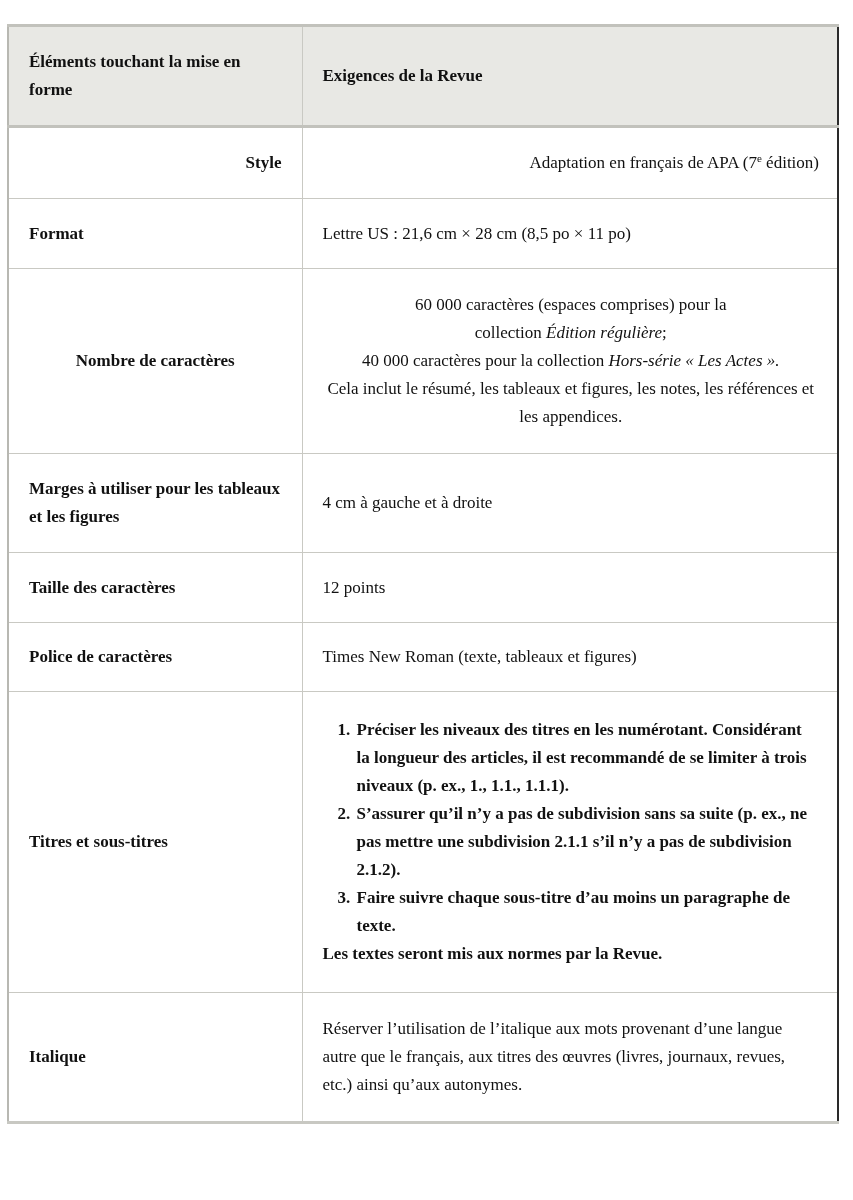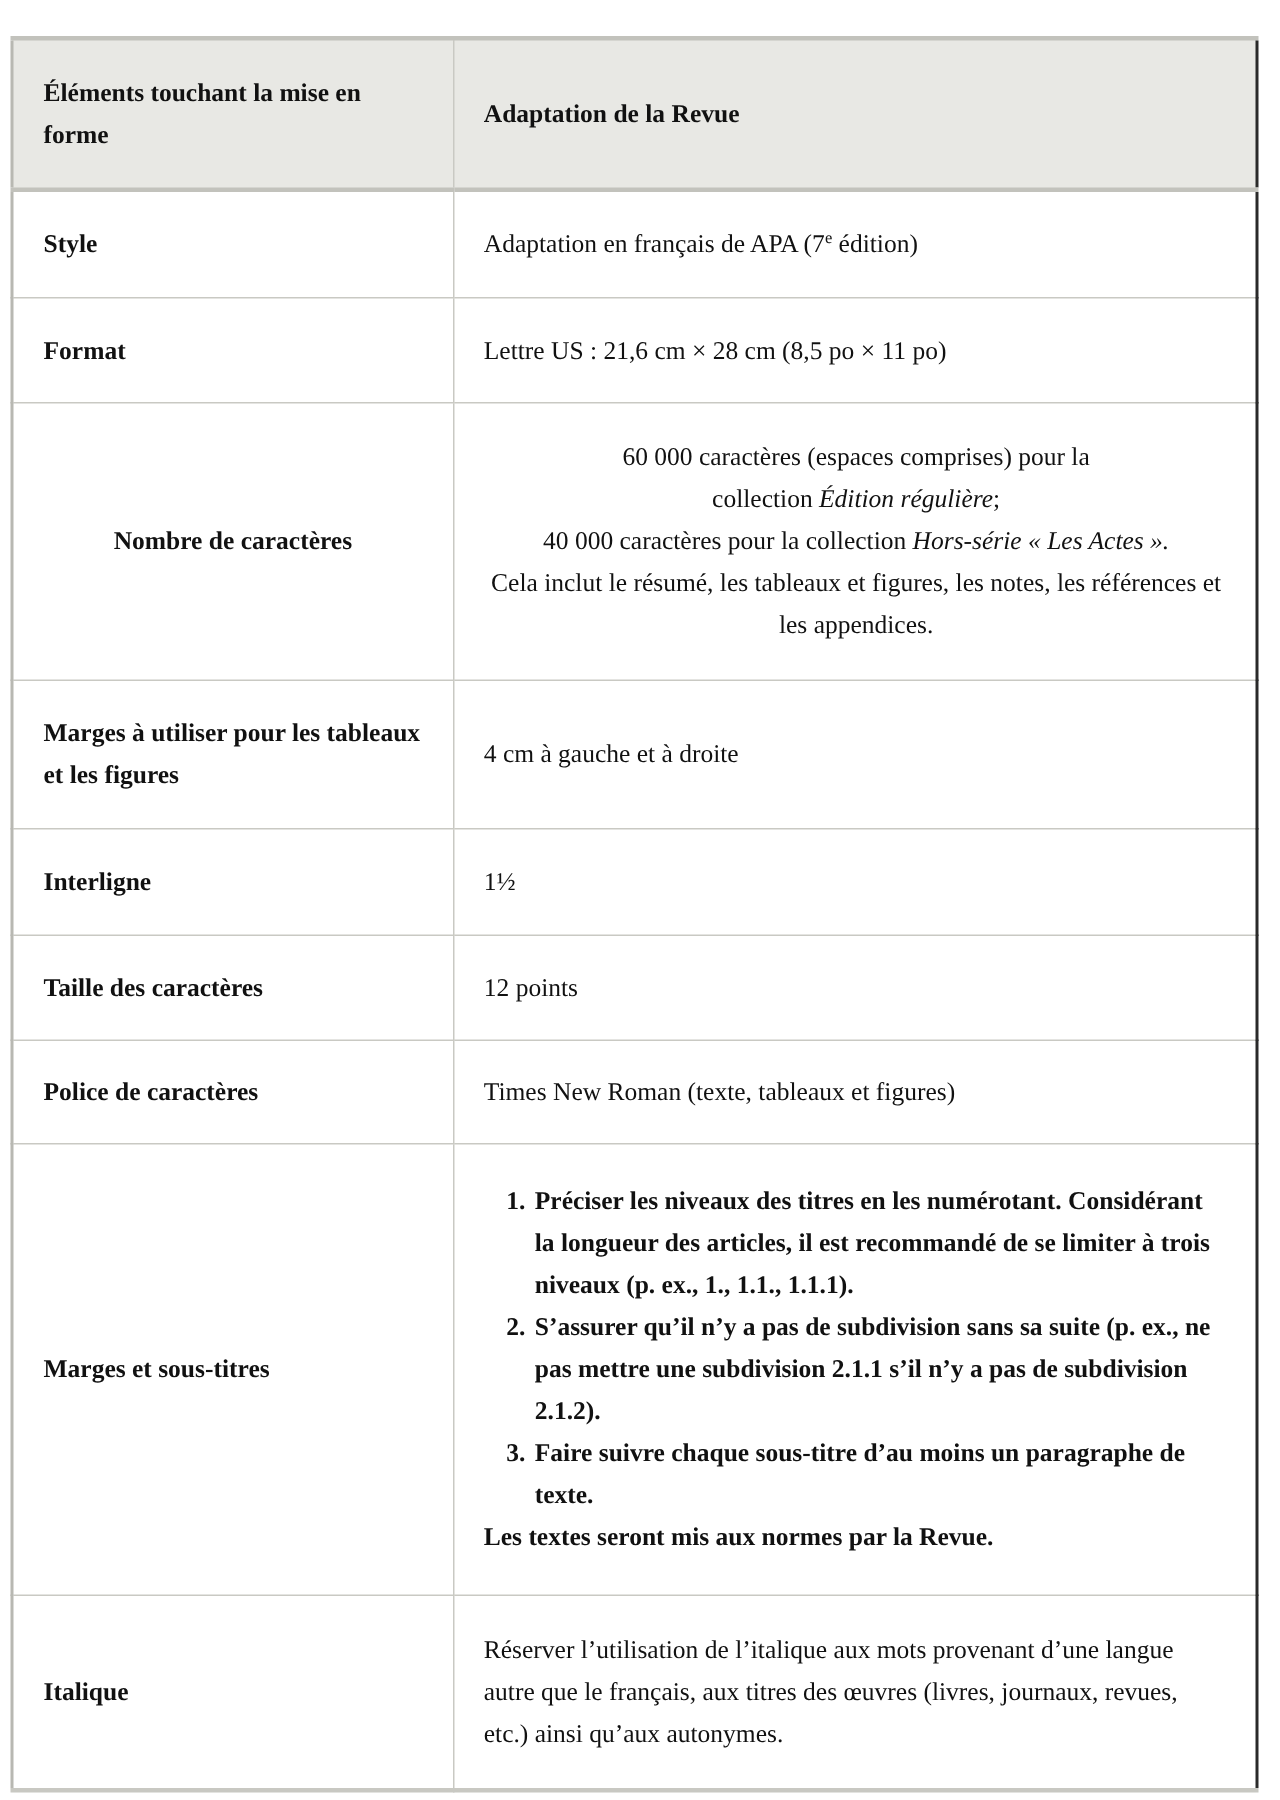--- a/index.html
+++ b/index.html
@@ -42,21 +42,21 @@
       font-weight: bold;
       height: 98px;
       border-bottom: 3px solid #c2c2bc;
     }
     .doc-table td.label {
       font-weight: bold;
     }
     .doc-table td.value {
       padding-right: 18px;
     }
-    tr.r-style td { height: 70px; }
+    tr.r-style td { height: 70px; text-align: right; }
     tr.r-format td { height: 69px; }
     tr.r-nombre td { height: 184px; text-align: center; }
     tr.r-marges td { height: 98px; }
     tr.r-interligne td { height: 70px; }
     tr.r-taille td { height: 69px; }
     tr.r-police td { height: 68px; }
     tr.r-titres td { height: 300px; font-weight: bold; }
     tr.r-italique td { height: 128px; }
     .line { display: block; }
     sup { font-size: 11px; line-height: 0; vertical-align: 6px; }
@@ -73,21 +73,21 @@
 <body>
 
 <table class="doc-table">
   <colgroup>
       <col class="c1">
       <col class="c2">
     </colgroup>
   <thead>
     <tr>
       <th>Éléments touchant la mise en forme</th>
-      <th>Adaptation de la Revue</th>
+      <th>Exigences de la Revue</th>
     </tr>
   </thead>
   <tbody>
     <tr class="r-style">
       <td class="label">Style</td>
       <td class="value"><span>Adaptation en français de APA (7</span><sup>e</sup><span> édition)</span></td>
     </tr>
     <tr class="r-format">
       <td class="label">Format</td>
       <td class="value">Lettre US : 21,6 cm × 28 cm (8,5 po × 11 po)</td>
@@ -98,34 +98,30 @@
         <span class="line">60 000 caractères (espaces comprises) pour la</span>
         <span class="line"><span>collection </span><span class="em">Édition régulière</span><span>;</span></span>
         <span class="line"><span>40 000 caractères pour la collection </span><span class="em">Hors-série « Les Actes ».</span></span>
         <span class="line">Cela inclut le résumé, les tableaux et figures, les notes, les références et les appendices.</span>
       </td>
     </tr>
     <tr class="r-marges">
       <td class="label">Marges à utiliser pour les tableaux et les figures</td>
       <td class="value">4 cm à gauche et à droite</td>
     </tr>
-    <tr class="r-interligne">
-      <td class="label">Interligne</td>
-      <td class="value">1½</td>
-    </tr>
     <tr class="r-taille">
       <td class="label">Taille des caractères</td>
       <td class="value">12 points</td>
     </tr>
     <tr class="r-police">
       <td class="label">Police de caractères</td>
       <td class="value">Times New Roman (texte, tableaux et figures)</td>
     </tr>
     <tr class="r-titres">
-      <td class="label">Marges et sous-titres</td>
+      <td class="label">Titres et sous-titres</td>
       <td class="value">
         <ol class="numbered">
           <li>Préciser les niveaux des titres en les numérotant. Considérant la longueur des articles, il est recommandé de se limiter à trois niveaux (p. ex., 1., 1.1., 1.1.1).</li>
           <li>S’assurer qu’il n’y a pas de subdivision sans sa suite (p. ex., ne pas mettre une subdivision 2.1.1 s’il n’y a pas de subdivision 2.1.2).</li>
           <li>Faire suivre chaque sous-titre d’au moins un paragraphe de texte.</li>
         </ol>
         <span class="line">Les textes seront mis aux normes par la Revue.</span>
       </td>
     </tr>
     <tr class="r-italique">

